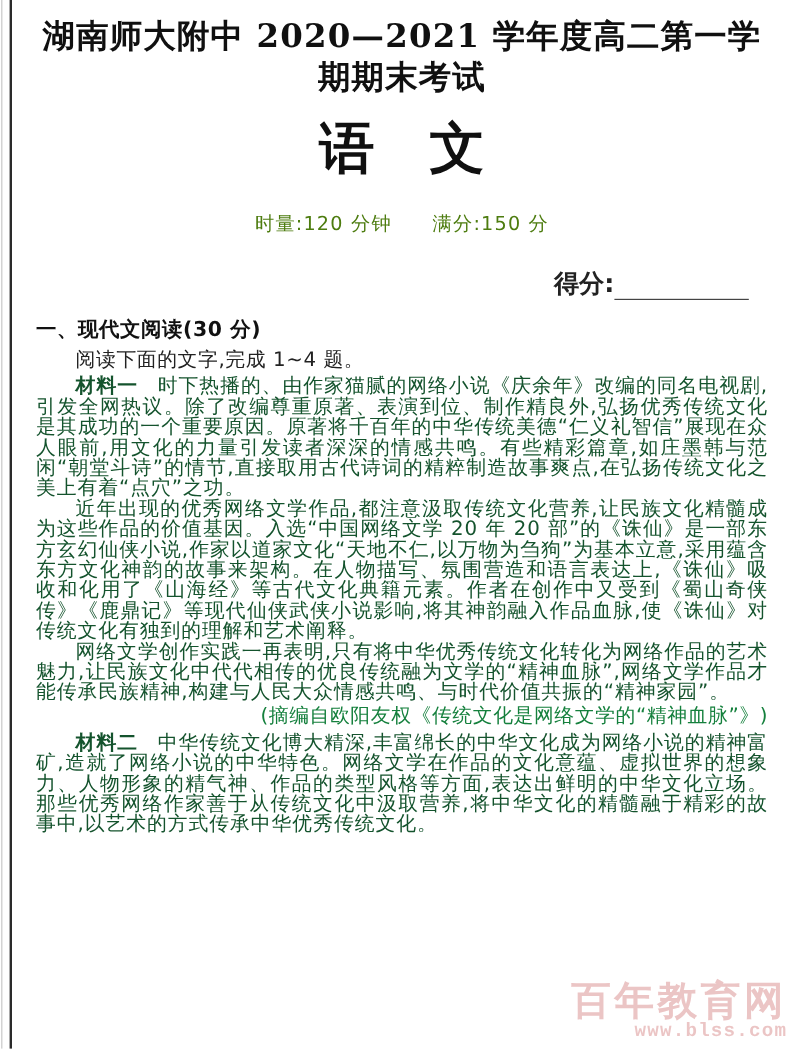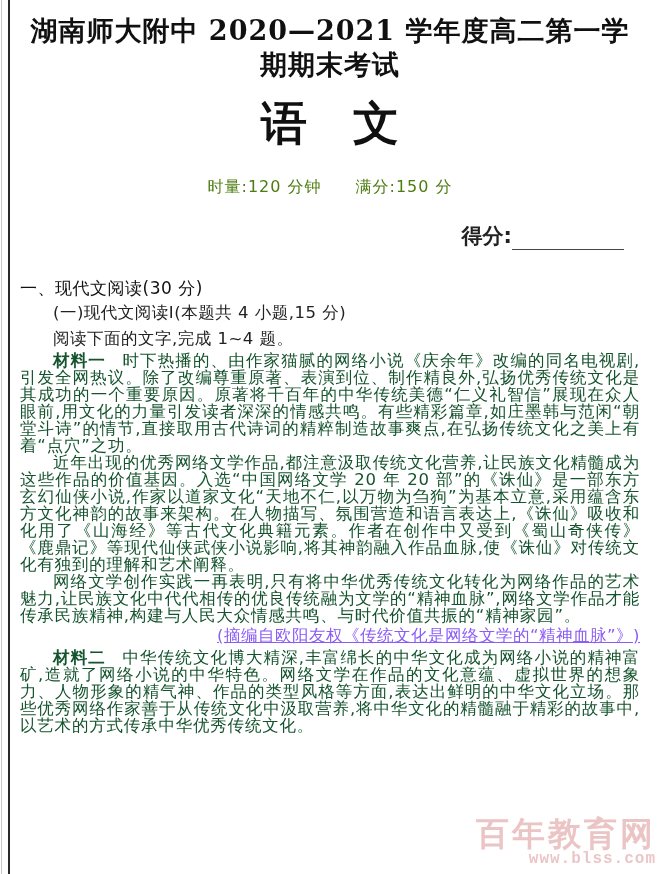--- a/index.html
+++ b/index.html
@@ -5,48 +5,48 @@
   * { margin:0; padding:0; box-sizing:border-box; }
   html,body { width:658px; height:874px; }
   body { font-family:"DejaVu Sans", sans-serif; background:#ffffff; color:#1e1e1e; }
 
   .page { position:relative; width:658px; height:874px; background:#fff; overflow:hidden; }
 
   
   .scan-line-1 { position:absolute; left:1px; top:0; bottom:0; width:1px; background:#c9c9c9; }
   .scan-line-2 { position:absolute; left:8px; top:0; bottom:0; width:2px; background:#2a2a2a; }
 
-  .content { position:relative; padding:14px 18px 0 20px; }
+  .content { position:relative; padding:14px 18px 0 30px; }
 
   .exam-title { text-align:center; font-family:"DejaVu Serif", serif; font-weight:bold;
                 font-size:27px; letter-spacing:1px; color:#101010; line-height:34px; }
 
   .subject { text-align:center; font-family:"DejaVu Serif", serif; font-weight:bold;
              font-size:46px; color:#101010; margin-top:17px; line-height:48px; }
 
   .meta-row { display:flex; justify-content:center; gap:34px; margin-top:30px;
               font-size:16px; color:#4d7c0f; letter-spacing:1px; }
 
   .score-row { margin-top:24px; padding-right:16px; text-align:right;
                font-size:21px; font-weight:bold; color:#222; }
   .score-blank { display:inline-block; width:112px; border-bottom:1.5px solid #444;
                  height:17px; vertical-align:bottom; }
 
-  .section-heading { margin-top:26px; font-size:17px; font-weight:normal;
+  .section-heading { margin-top:13px; font-size:17px; font-weight:bold;
                      color:#111; letter-spacing:0.5px; line-height:24px; }
 
   .sub-line { font-size:16.5px; color:#222; letter-spacing:0.5px;
               line-height:26px; text-indent:2em; }
 
   .body-text p.para { font-size:16.5px; color:#14532d; line-height:17px;
                       letter-spacing:0.8px; text-align:justify; text-indent:2em; }
   .mat-label { font-weight:bold; margin-right:1em; }
 
-  p.attribution { font-size:16.5px; color:#8b5cf6; line-height:24.6px;
-                  letter-spacing:0.5px; text-align:right; text-indent:0;text-decoration:underline; }
+  p.attribution { font-size:16.5px; color:#15803d; line-height:24.6px;
+                  letter-spacing:0.5px; text-align:right; text-indent:0; }
 
   .watermark { position:absolute; right:2px; bottom:6px; text-align:right;
                pointer-events:none; opacity:0.5; line-height:1.05; }
   .watermark .wm-name { font-size:33px; font-weight:bold; letter-spacing:3px; }
   .watermark .wm-url  { font-size:16px; font-weight:bold; font-family:Liberation Mono, monospace;
                         letter-spacing:1px; }
 </style>
 </head>
 <body>
 
@@ -64,21 +64,20 @@
     <div class="meta-row">
       <span>时量:120 分钟</span>
       <span>满分:150 分</span>
     </div>
 
     <div class="score-row">
       <span>得分:</span><span class="score-blank"></span>
     </div>
 
     <div class="section-heading">一、现代文阅读(30 分)</div>
-    <div class="sub-line">(一)现代文阅读Ⅰ(本题共 4 小题,15 分)</div>
     <div class="sub-line">阅读下面的文字,完成 1~4 题。</div>
 
     <div class="body-text">
 
       <p class="para"><span class="mat-label">材料一</span><span>时下热播的、由作家猫腻的网络小说《庆余年》改编的同名电视剧,引发全网热议。除了改编尊重原著、表演到位、制作精良外,弘扬优秀传统文化是其成功的一个重要原因。原著将千百年的中华传统美德“仁义礼智信”展现在众人眼前,用文化的力量引发读者深深的情感共鸣。有些精彩篇章,如庄墨韩与范闲“朝堂斗诗”的情节,直接取用古代诗词的精粹制造故事爽点,在弘扬传统文化之美上有着“点穴”之功。</span></p>
 
       <p class="para">近年出现的优秀网络文学作品,都注意汲取传统文化营养,让民族文化精髓成为这些作品的价值基因。入选“中国网络文学 20 年 20 部”的《诛仙》是一部东方玄幻仙侠小说,作家以道家文化“天地不仁,以万物为刍狗”为基本立意,采用蕴含东方文化神韵的故事来架构。在人物描写、氛围营造和语言表达上,《诛仙》吸收和化用了《山海经》等古代文化典籍元素。作者在创作中又受到《蜀山奇侠传》《鹿鼎记》等现代仙侠武侠小说影响,将其神韵融入作品血脉,使《诛仙》对传统文化有独到的理解和艺术阐释。</p>
 
       <p class="para">网络文学创作实践一再表明,只有将中华优秀传统文化转化为网络作品的艺术魅力,让民族文化中代代相传的优良传统融为文学的“精神血脉”,网络文学作品才能传承民族精神,构建与人民大众情感共鸣、与时代价值共振的“精神家园”。</p>
 

